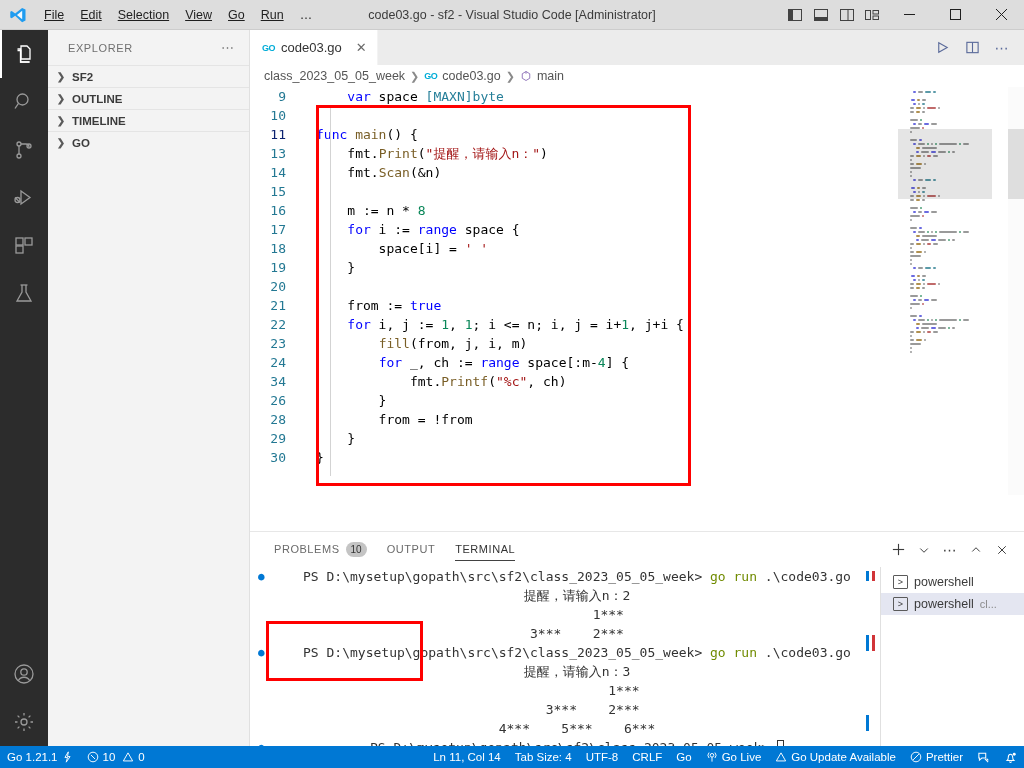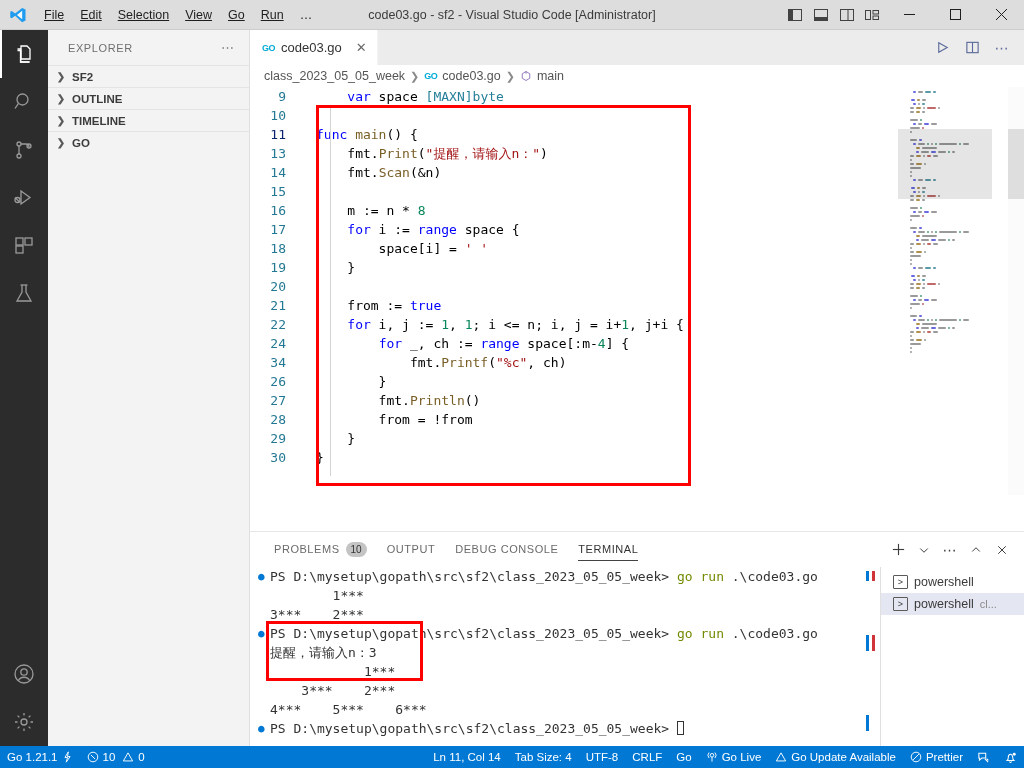--- a/index.html
+++ b/index.html
@@ -183,21 +183,21 @@
   }
   .pa-btn { width: 24px; height: 35px; display:flex; align-items:center; justify-content:center; cursor: pointer; color:#3c3c3c; }
 
   .term-body {
     position: absolute; top: 35px; left: 0; width: 634px; height: 180px;
     font-family: "DejaVu Sans Mono", monospace; font-size: 13px;
     color: #333333; overflow: hidden; padding-left: 6px;
   }
   .tline { height: 19px; line-height: 19px; white-space: pre; display: flex; }
   .tdot { width: 14px; flex: none; color: #0078d4; font-size: 11px; line-height: 19px; text-align: left; padding-left: 2px;}
-  .tcontent { flex: 1; white-space: pre; }
+  .tcontent { flex: 1; white-space: pre; text-align: center; }
   .t-green { color: #708b00; }
   .t-cursor { display: inline-block; width: 7px; height: 14px; border: 1px solid #333; vertical-align: -2px; }
   .redbox-term {
     position: absolute; border: 3px solid #ff0000; pointer-events: none; z-index: 6;
   }
   .term-scroll {
     position: absolute; top: 35px; right: 144px; width: 14px; height: 180px;
   }
   .term-deco { position: absolute; width: 3px; height: 16px; }
 
@@ -443,24 +443,24 @@
           <div class="codeline"><div class="lnum">13</div><div class="ctext"><span>    fmt.</span><span class="fn">Print</span><span>(</span><span class="str">"提醒，请输入n："</span><span>)</span></div></div>
           <div class="codeline"><div class="lnum">14</div><div class="ctext"><span>    fmt.</span><span class="fn">Scan</span><span>(&amp;n)</span></div></div>
           <div class="codeline"><div class="lnum">15</div><div class="ctext"></div></div>
           <div class="codeline"><div class="lnum">16</div><div class="ctext"><span>    m := n * </span><span class="num">8</span></div></div>
           <div class="codeline"><div class="lnum">17</div><div class="ctext"><span>    </span><span class="kw">for</span><span> i := </span><span class="kw">range</span><span> space {</span></div></div>
           <div class="codeline"><div class="lnum">18</div><div class="ctext"><span>        space[i] = </span><span class="str">' '</span></div></div>
           <div class="codeline"><div class="lnum">19</div><div class="ctext"><span>    }</span></div></div>
           <div class="codeline"><div class="lnum">20</div><div class="ctext"></div></div>
           <div class="codeline"><div class="lnum">21</div><div class="ctext"><span>    from := </span><span class="kw">true</span></div></div>
           <div class="codeline"><div class="lnum">22</div><div class="ctext"><span>    </span><span class="kw">for</span><span> i, j := </span><span class="num">1</span><span>, </span><span class="num">1</span><span>; i &lt;= n; i, j = i+</span><span class="num">1</span><span>, j+i {</span></div></div>
+          <div class="codeline"><div class="lnum">23</div><div class="ctext"><span>        </span><span class="fn">fill</span><span>(from, j, i, m)</span></div></div>
           <div class="codeline"><div class="lnum">24</div><div class="ctext"><span>        </span><span class="kw">for</span><span> _, ch := </span><span class="kw">range</span><span> space[:m-</span><span class="num">4</span><span>] {</span></div></div>
           <div class="codeline"><div class="lnum">34</div><div class="ctext"><span>            fmt.</span><span class="fn">Printf</span><span>(</span><span class="str">"%c"</span><span>, ch)</span></div></div>
           <div class="codeline"><div class="lnum">26</div><div class="ctext"><span>        }</span></div></div>
-          <div class="codeline"><div class="lnum">27</div><div class="ctext"><span>        fmt.</span><span class="fn">Println</span><span>()</span></div></div>
           <div class="codeline"><div class="lnum">28</div><div class="ctext"><span>        from = !from</span></div></div>
           <div class="codeline"><div class="lnum">29</div><div class="ctext"><span>    }</span></div></div>
           <div class="codeline"><div class="lnum">30</div><div class="ctext"><span>}</span></div></div>
         </div>
 
       <div class="guide" style="left:80px; top:19px; height:370px;"></div>
 
       <div class="redbox-editor" style="left:66px; top:18px; width:375px; height:381px;"></div>
 
       <div class="minimap">
@@ -769,23 +769,20 @@
   </div>
 
   <div class="panel">
     <div class="panel-tabs">
       <div class="ptab">
         <span>PROBLEMS</span>
         <span class="badge">10</span>
       </div>
       <div class="ptab">
         <span>OUTPUT</span>
-      </div>
-      <div class="ptab">
-        <span>DEBUG CONSOLE</span>
       </div>
       <div class="ptab active">
         <span>TERMINAL</span>
       </div>
       <div class="panel-actions">
         <div class="pa-btn">
           <svg width="15" height="15" viewBox="0 0 16 16" stroke="#3c3c3c" stroke-width="1.2">
               <line x1="8" y1="2" x2="8" y2="14"></line>
               <line x1="2" y1="8" x2="14" y2="8"></line>
             </svg>
@@ -807,20 +804,21 @@
           <svg width="12" height="12" viewBox="0 0 16 16" stroke="#3c3c3c" stroke-width="1.3">
               <line x1="3" y1="3" x2="13" y2="13"></line>
               <line x1="13" y1="3" x2="3" y2="13"></line>
             </svg>
         </div>
       </div>
     </div>
 
     <div class="term-body" id="term-body">
         <div class="tline"><span class="tdot">●</span><span class="tcontent"><span>PS D:\mysetup\gopath\src\sf2\class_2023_05_05_week&gt; </span><span class="t-green">go run</span><span> .\code03.go</span></span></div>
+        <div class="tline"><span class="tdot"></span><span class="tcontent"><span>提醒，请输入n：2</span></span></div>
         <div class="tline"><span class="tdot"></span><span class="tcontent"><span>        1***</span></span></div>
         <div class="tline"><span class="tdot"></span><span class="tcontent"><span>3***    2***</span></span></div>
         <div class="tline"><span class="tdot">●</span><span class="tcontent"><span>PS D:\mysetup\gopath\src\sf2\class_2023_05_05_week&gt; </span><span class="t-green">go run</span><span> .\code03.go</span></span></div>
         <div class="tline"><span class="tdot"></span><span class="tcontent"><span>提醒，请输入n：3</span></span></div>
         <div class="tline"><span class="tdot"></span><span class="tcontent"><span>            1***</span></span></div>
         <div class="tline"><span class="tdot"></span><span class="tcontent"><span>    3***    2***</span></span></div>
         <div class="tline"><span class="tdot"></span><span class="tcontent"><span>4***    5***    6***</span></span></div>
         <div class="tline"><span class="tdot">●</span><span class="tcontent"><span>PS D:\mysetup\gopath\src\sf2\class_2023_05_05_week&gt; </span><span class="t-cursor"></span></span></div>
       </div>
 

